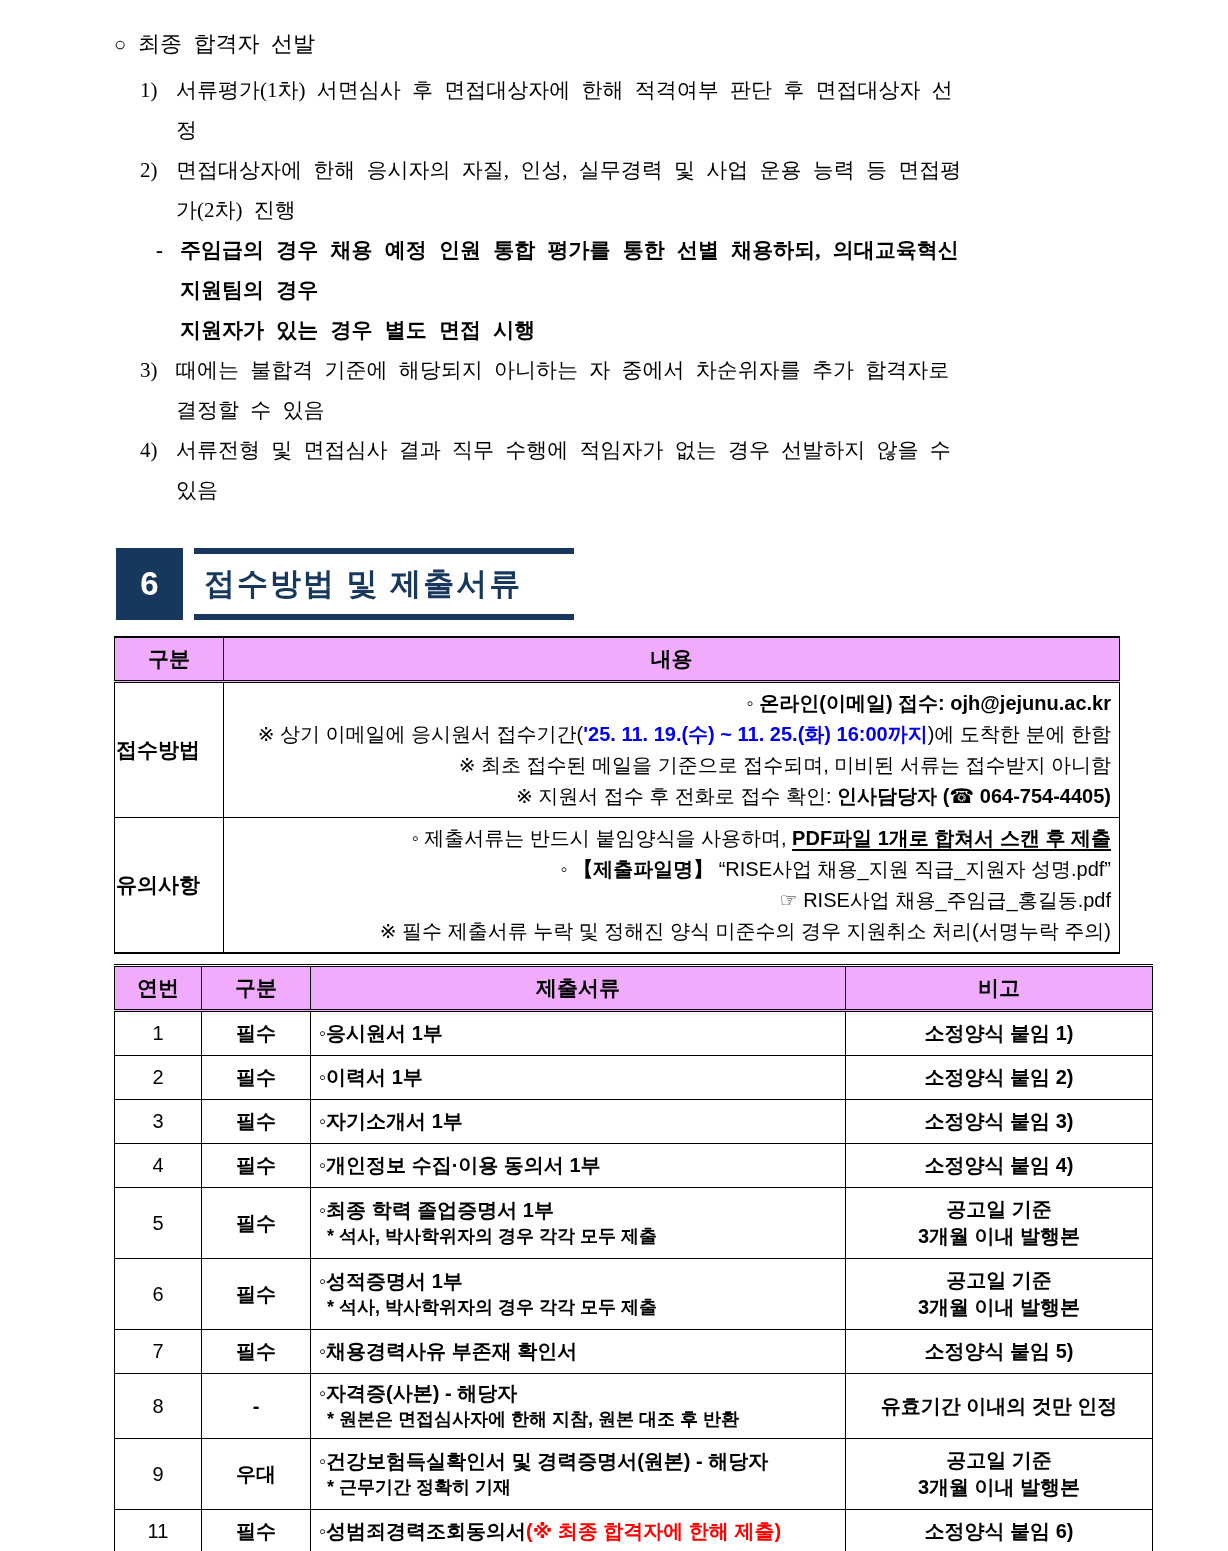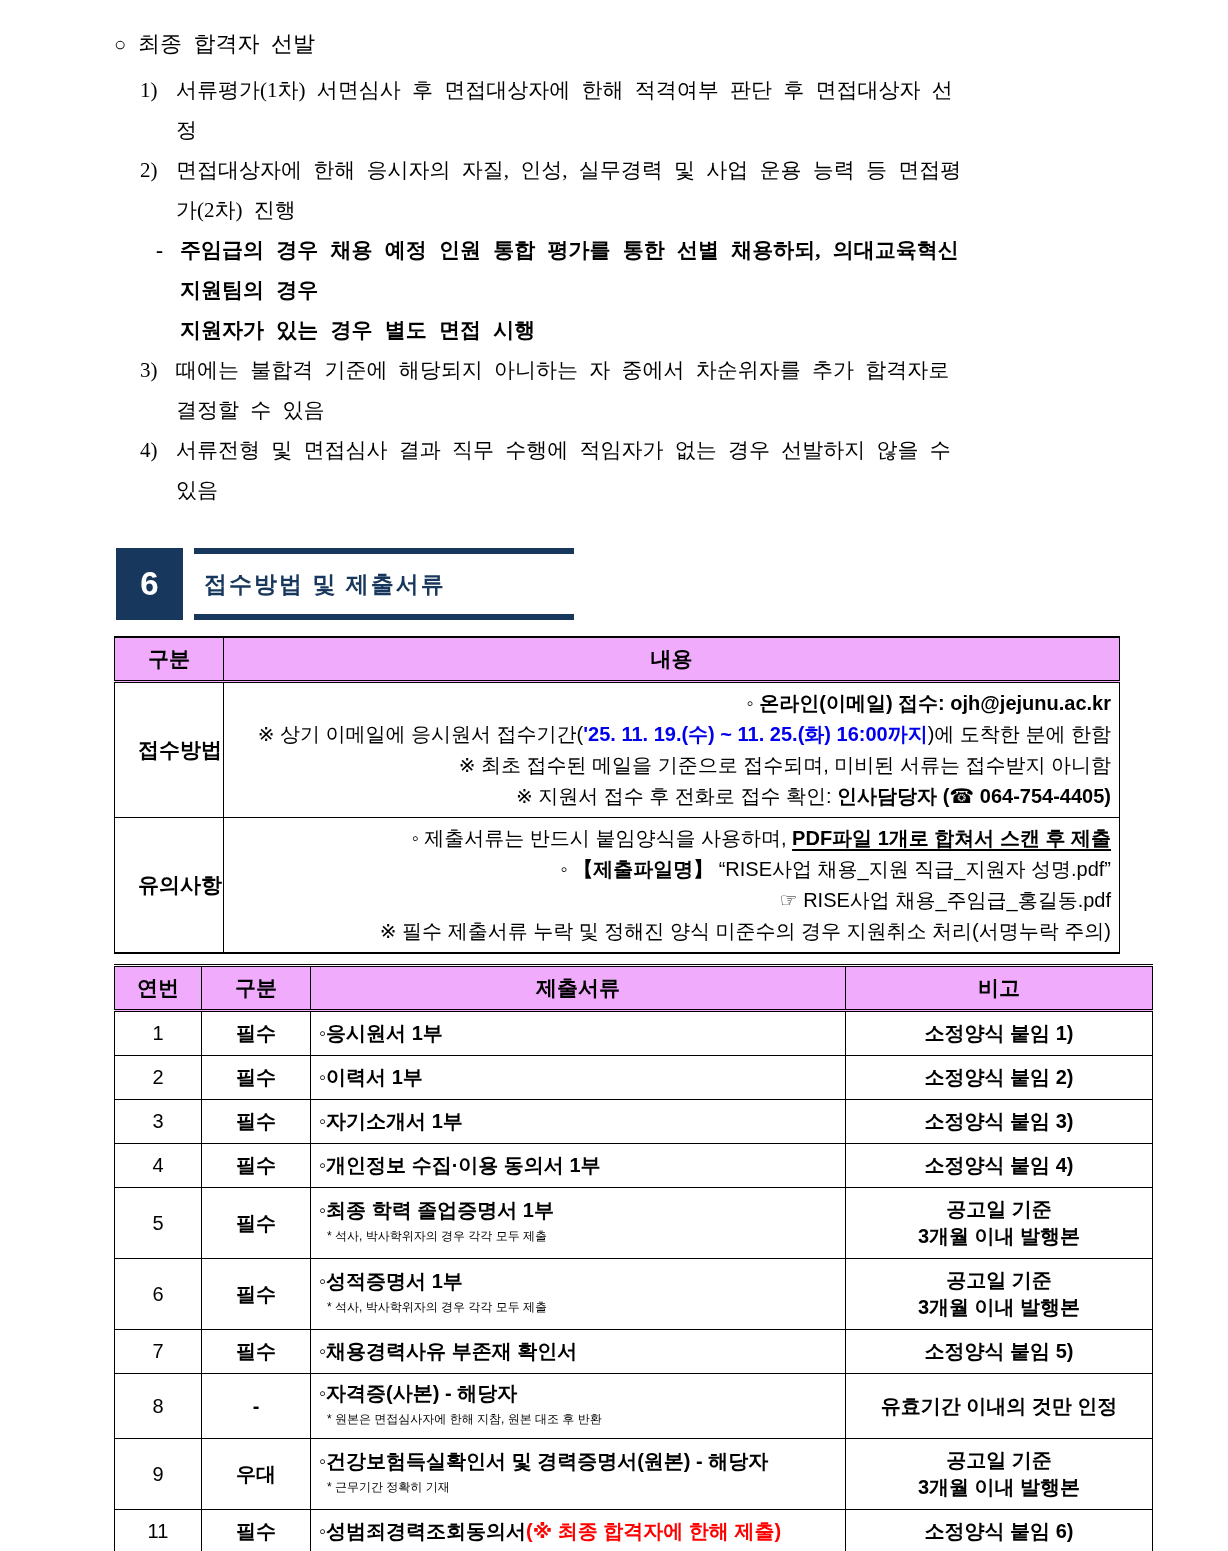--- a/index.html
+++ b/index.html
@@ -17,54 +17,54 @@
   .sel-text{flex:1;}
   .sel-line{font-size:21px;line-height:40px;word-spacing:6px;}
   .sel-line.b{font-weight:bold;word-spacing:7px;}
 
   
   .section6{display:flex;align-items:stretch;margin:38px 0 0 2px;height:72px;}
   .badge{width:67px;background:#17375D;color:#fff;font-family:"Liberation Sans","DejaVu Sans",sans-serif;
          font-size:33px;font-weight:bold;display:flex;align-items:center;justify-content:center;}
   .title-box{margin-left:11px;width:380px;box-sizing:border-box;border-top:6px solid #17375D;border-bottom:6px solid #17375D;
              display:flex;align-items:center;padding:0 10px;}
-  .title-box span{font-family:"Liberation Sans","DejaVu Sans",sans-serif;font-size:23px;font-weight:bold;
+  .title-box span{font-family:"Liberation Sans","DejaVu Sans",sans-serif;font-size:31px;font-weight:bold;
                   color:#17375D;letter-spacing:2px;}
 
   
   table{border-collapse:collapse;width:1006px;table-layout:fixed;
         font-family:"Liberation Sans","DejaVu Sans",sans-serif;}
   .t1{margin-top:16px;border-top:2px solid #000;border-bottom:2px solid #000;
       border-left:1px solid #000;border-right:1px solid #000;}
   .t2{margin-top:10px;border-top:3px double #000;border-bottom:3px solid #000;
       border-left:1px solid #000;border-right:1px solid #000;}
   th{background:#f0abfc;font-size:21px;font-weight:bold;border:1px solid #000;
      border-bottom:3px double #000;padding:7px 4px;}
   td{border:1px solid #000;vertical-align:middle;}
-  .t1 td.label{width:100px;text-align:right;font-weight:bold;font-size:21px;}
+  .t1 td.label{width:100px;text-align:left;font-weight:bold;font-size:21px;}
   .t1 td.content{padding:5px 8px;text-align:right;}
   .cline{font-size:20px;line-height:31px;white-space:nowrap;}
   .cline.ind1{padding-left:14px;}
   .cline.ind2{padding-left:36px;}
   .seg{}
   .b{font-weight:bold;}
   .u{text-decoration:underline;text-decoration-thickness:2px;text-underline-offset:4px;}
   .blue{color:#0000EE;margin-top:24px;}
   .red{color:#FF0000;}
 
   .doc-heading{margin:24px 0 0 2px;font-size:21px;line-height:30px;word-spacing:4px;}
   .doc-bullet{display:inline-block;margin-right:12px;font-size:20px;}
 
   .t2 td{text-align:center;font-size:20px;padding:8px 4px;}
   .t2 td.no{width:78px;font-weight:normal;}
   .t2 td.type{width:100px;font-weight:bold;}
   .t2 td.doc{width:526px;text-align:left;padding:6px 6px 6px 8px;}
   .t2 td.note{width:298px;font-weight:bold;}
   .t2 .main{font-weight:bold;font-size:20px;line-height:27px;white-space:nowrap;}
-  .t2 .sub{font-weight:normal;font-size:12px;line-height:25px;padding-left:8px;white-space:nowrap;}
+  .t2 .sub{font-weight:bold;font-size:18px;line-height:25px;padding-left:8px;white-space:nowrap;}
   .t2 .note-line{line-height:27px;}
 
   .footnote{margin-top:8px;font-size:21px;line-height:30px;word-spacing:5px;}
 </style>
 </head>
 <body>
 
 <div class="page">
 
   <section>

